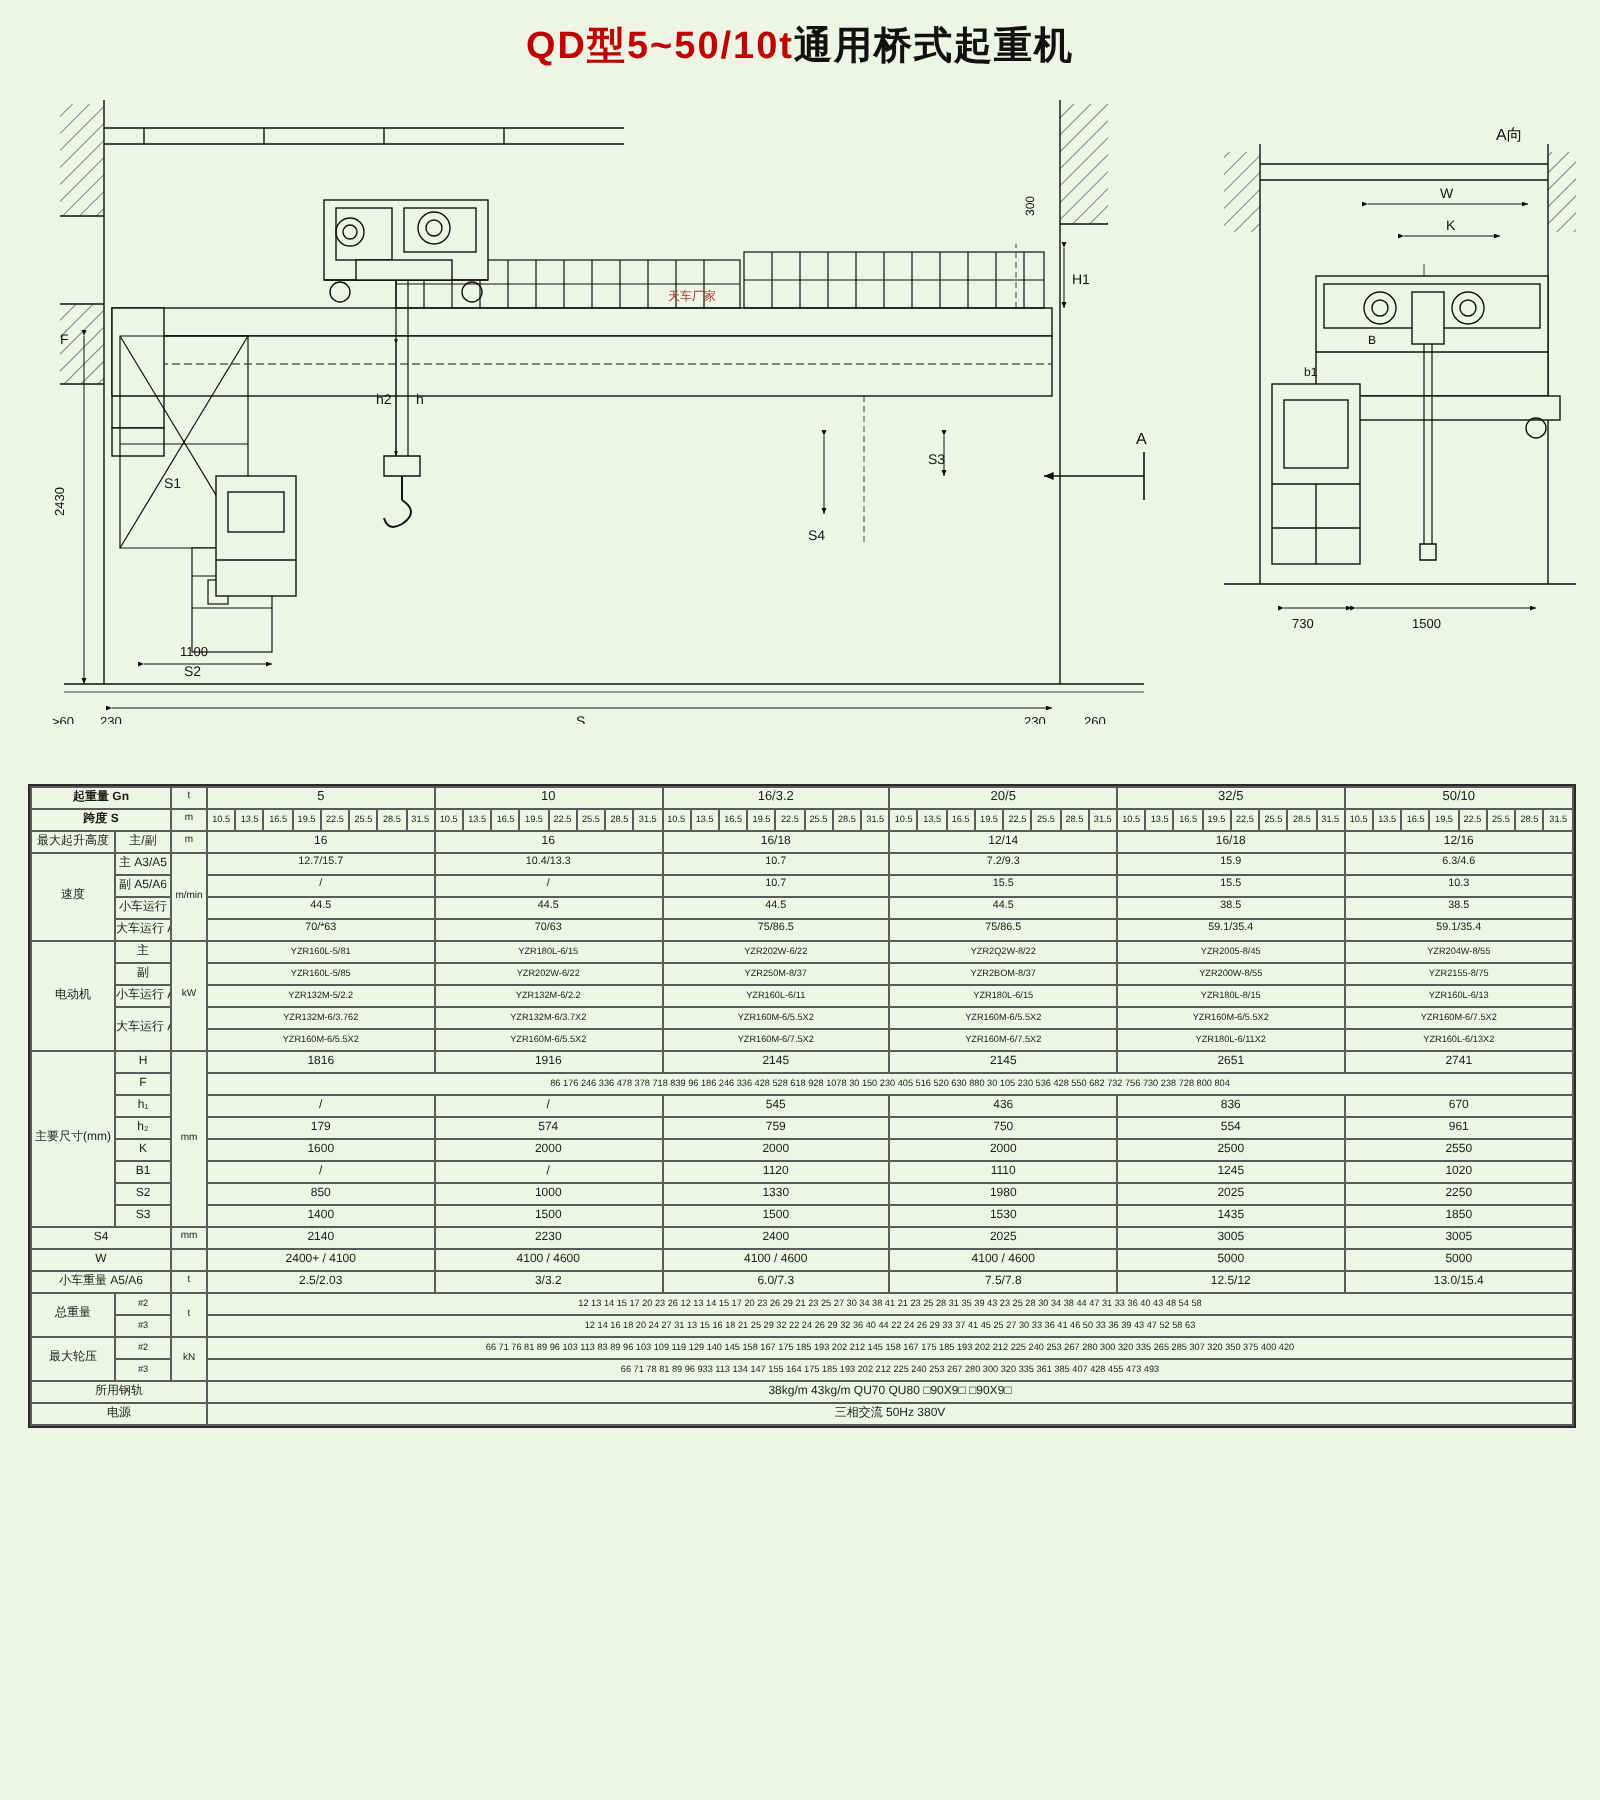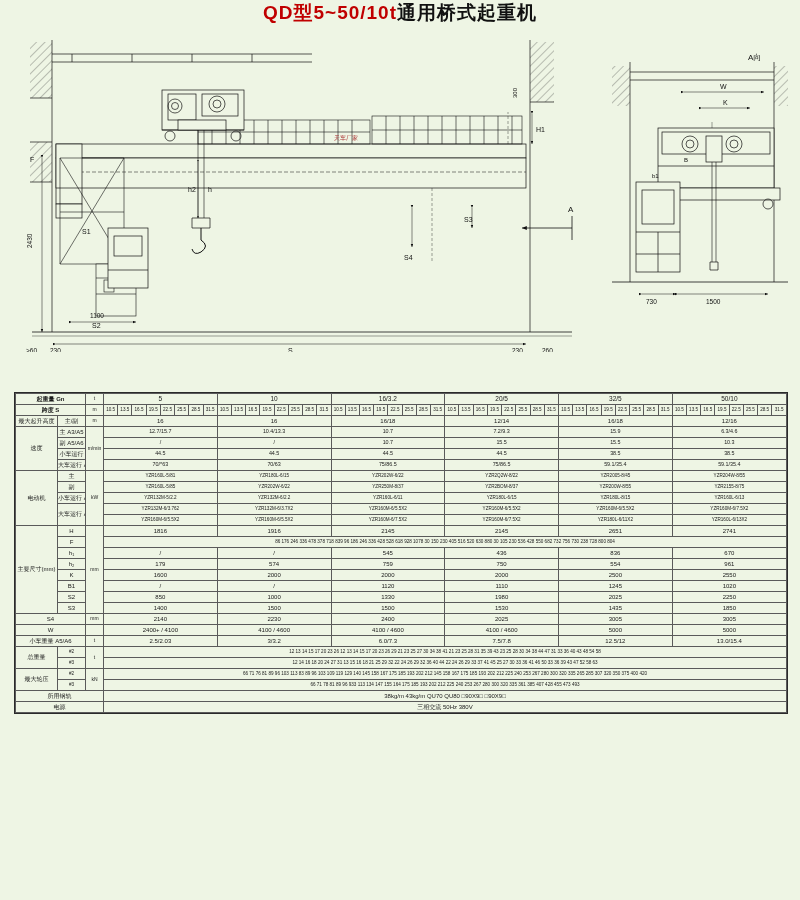--- a/index.html
+++ b/index.html
@@ -8,21 +8,21 @@
     background:#eef5e4;
     font-family:"Liberation Sans", sans-serif;
     color:#1a1a1a;
     overflow:hidden;
   }
   .page{position:relative;width:800px;height:900px;}
 
   
   .title{
     text-align:center;
-    padding-top:0;
+    padding-top:10px;
     font-size:19px;
     font-weight:bold;
     color:#c00000;
     letter-spacing:1px;
   }
   .title .blk{color:#111;}
 
   
   .drawing{
     position:relative;

